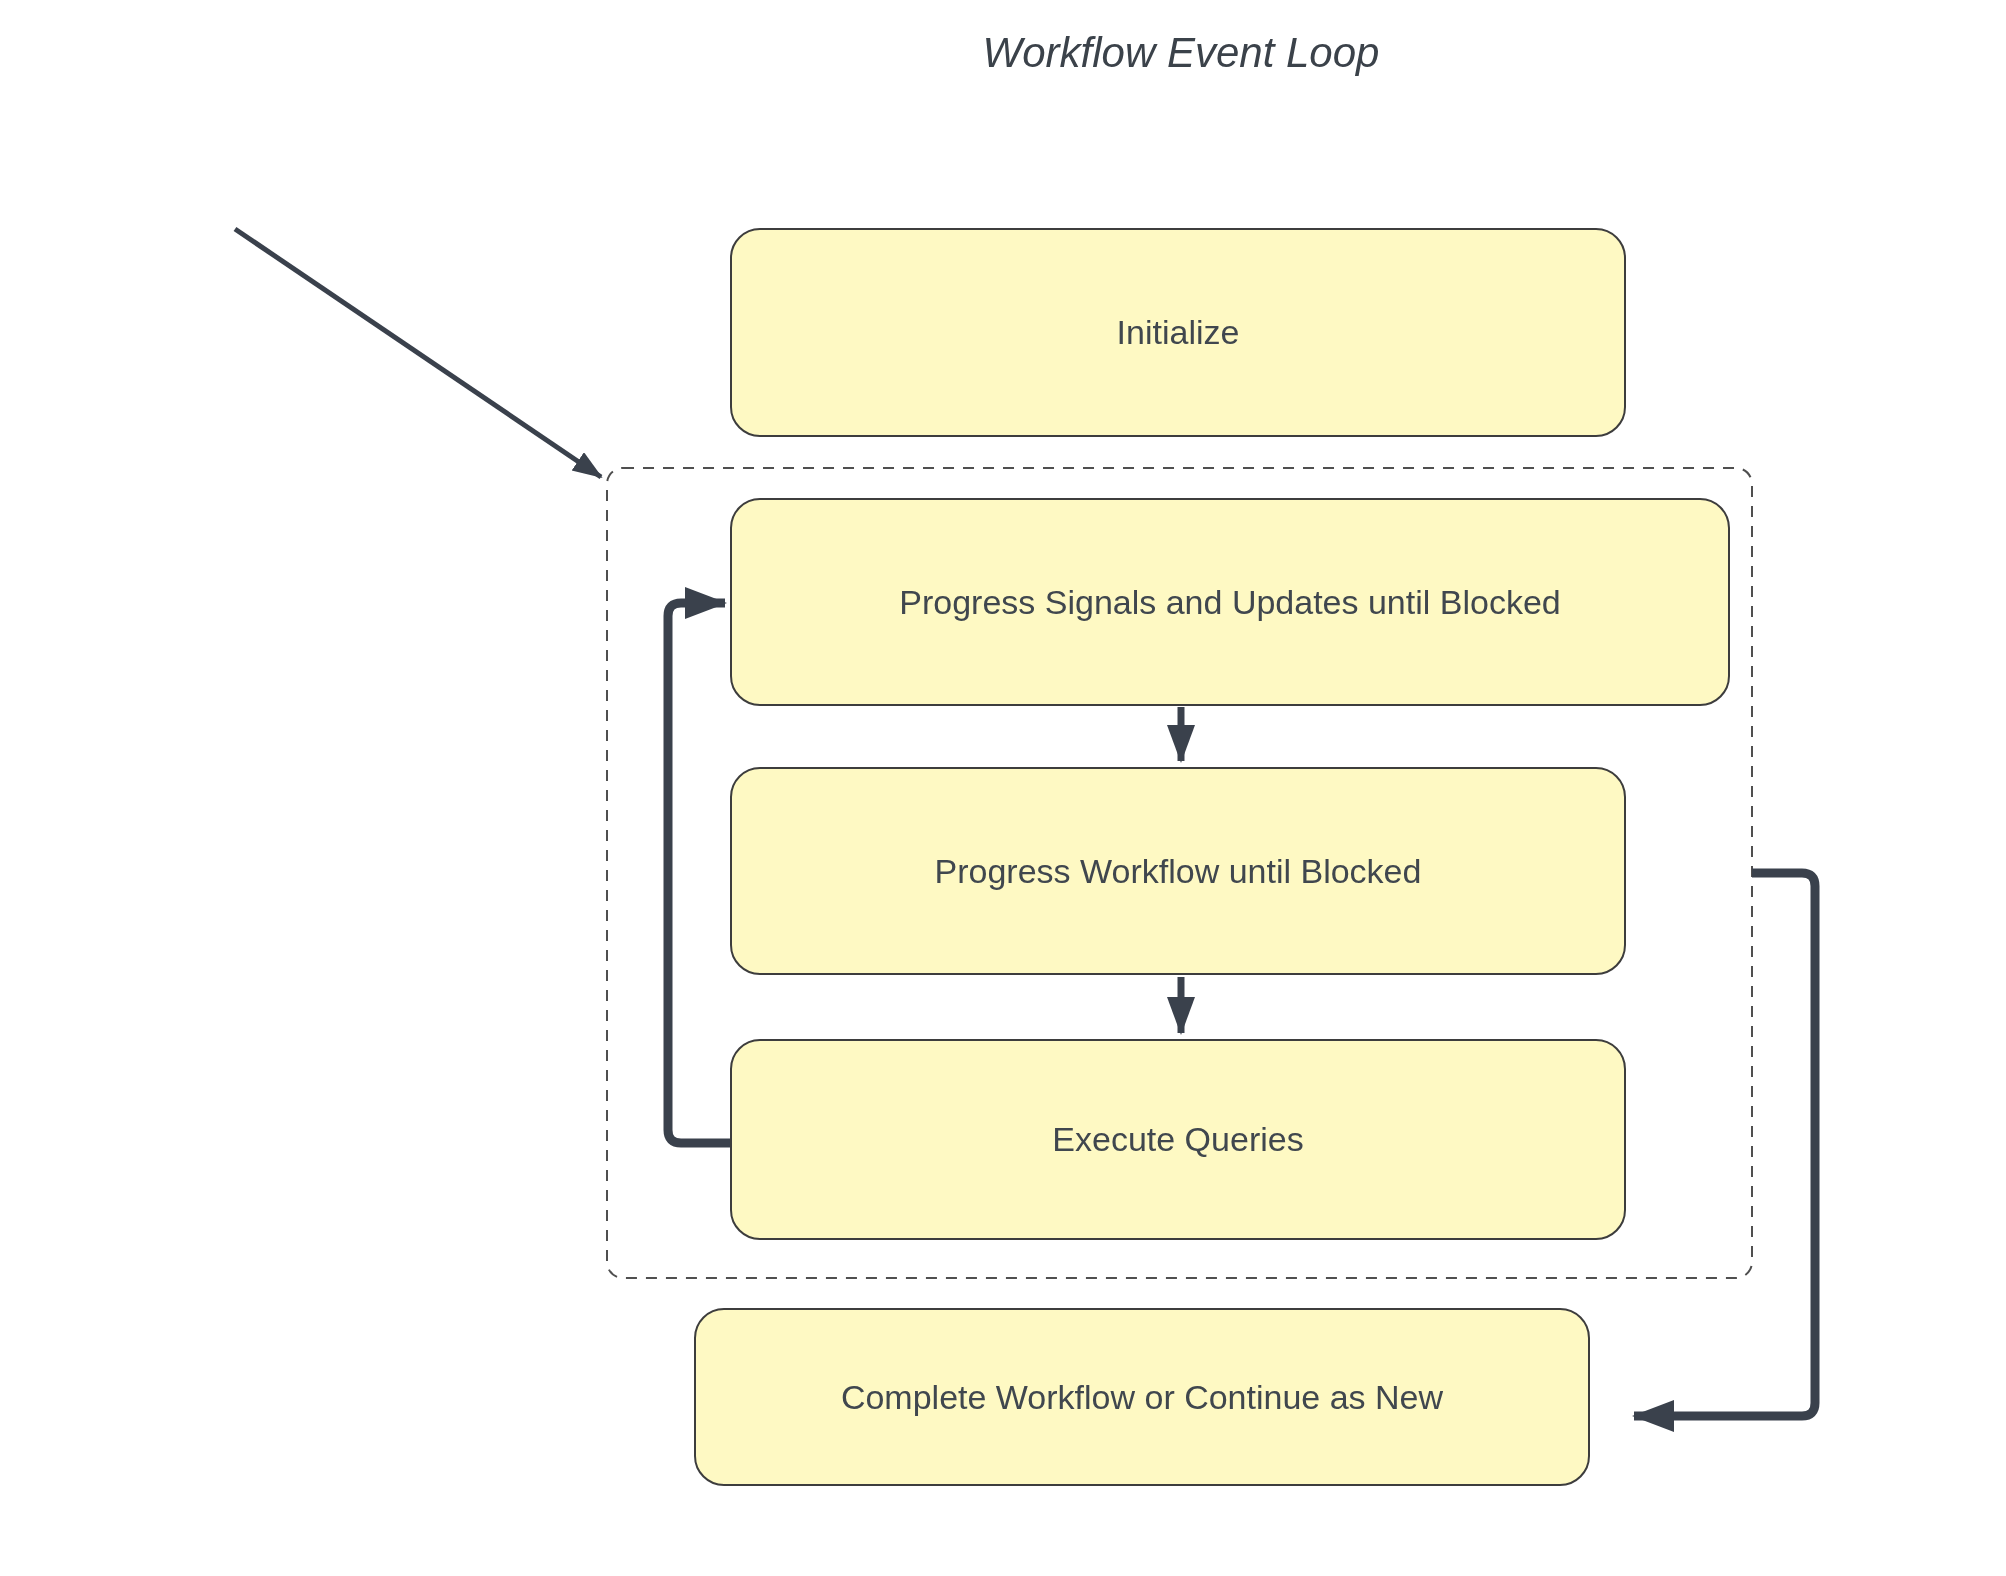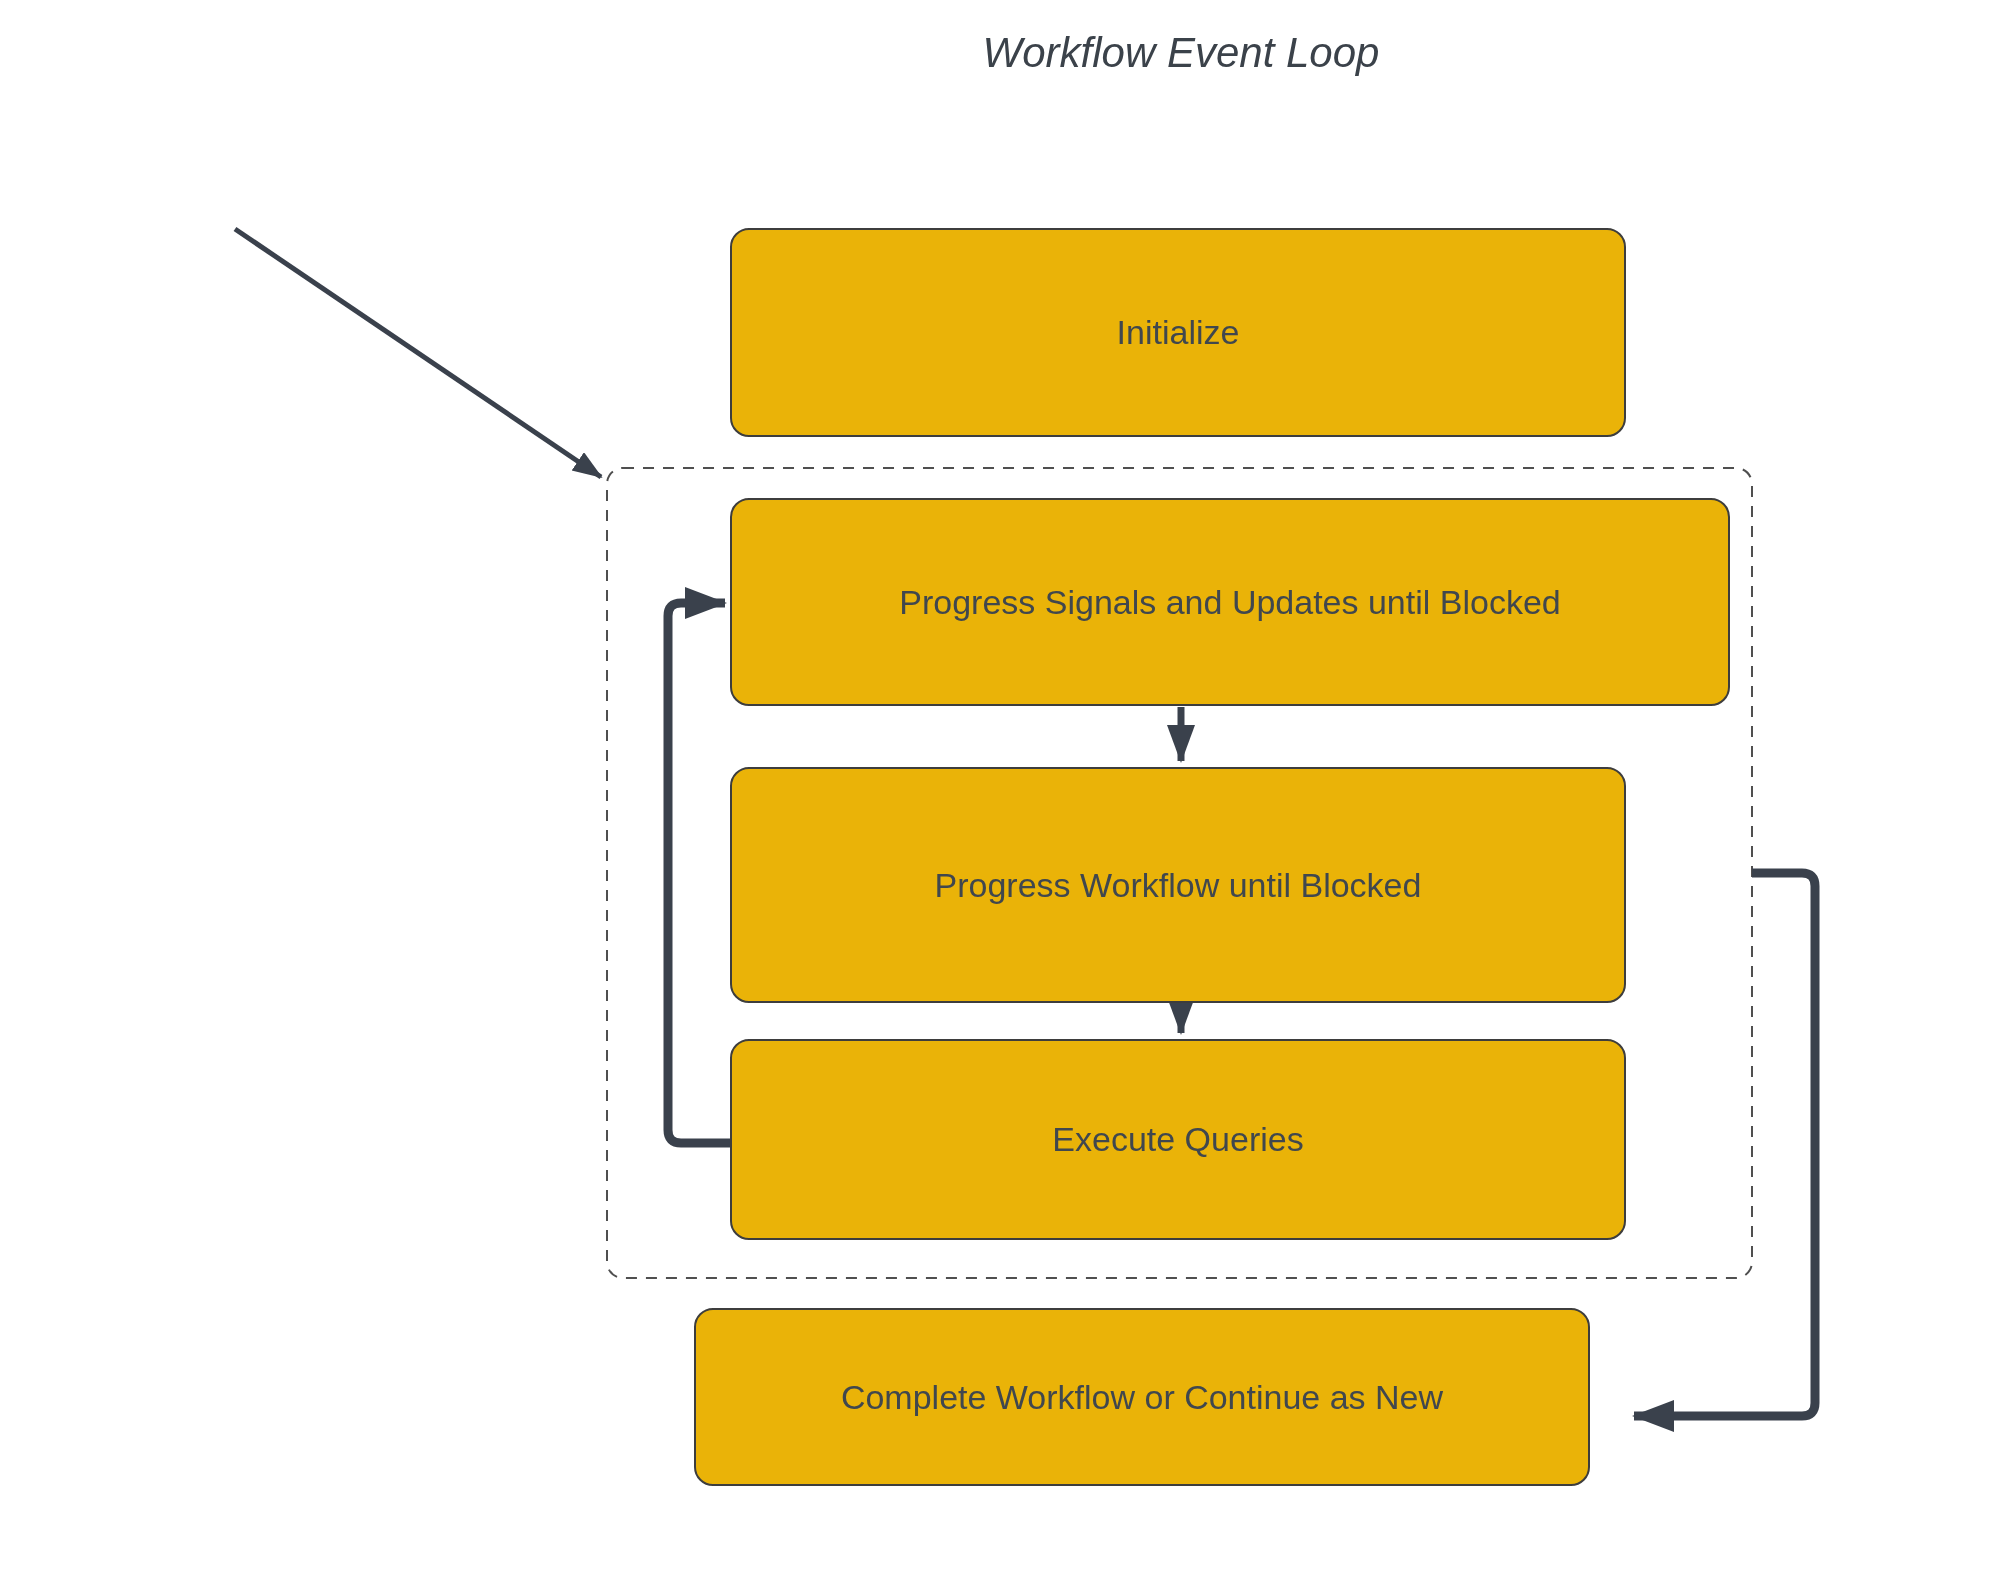--- a/index.html
+++ b/index.html
@@ -14,35 +14,35 @@
   }
   .arrows-layer {
     position: absolute;
     left: 0; top: 0;
     width: 2006px; height: 1576px;
     z-index: 1;
   }
   .node {
     position: absolute;
     box-sizing: border-box;
-    background: #eab308;
+    background: #fef9c3;
     border: 2px solid #3D3D3D;
-    border-radius: 19px;
+    border-radius: 30px;
     display: flex;
     align-items: center;
     justify-content: center;
     text-align: center;
     font-size: 34px;
     line-height: 1.2;
     color: #40474E;
     z-index: 2;
   }
   .node-initialize        { left: 730px; top: 228px;  width: 896px; height: 209px; }
   .node-progress-signals  { left: 730px; top: 498px;  width: 1000px; height: 208px; }
-  .node-progress-workflow { left: 730px; top: 767px;  width: 896px; height: 236px; }
+  .node-progress-workflow { left: 730px; top: 767px;  width: 896px; height: 208px; }
   .node-execute-queries   { left: 730px; top: 1039px; width: 896px; height: 201px; }
   .node-complete          { left: 694px; top: 1308px; width: 896px; height: 178px; }
   .diagram-title {
     position: absolute;
     left: 781px; top: 29px; width: 800px;
     text-align: center;
     font-size: 42px;
     font-style: italic;
     color: #3B424A;
     z-index: 2;

